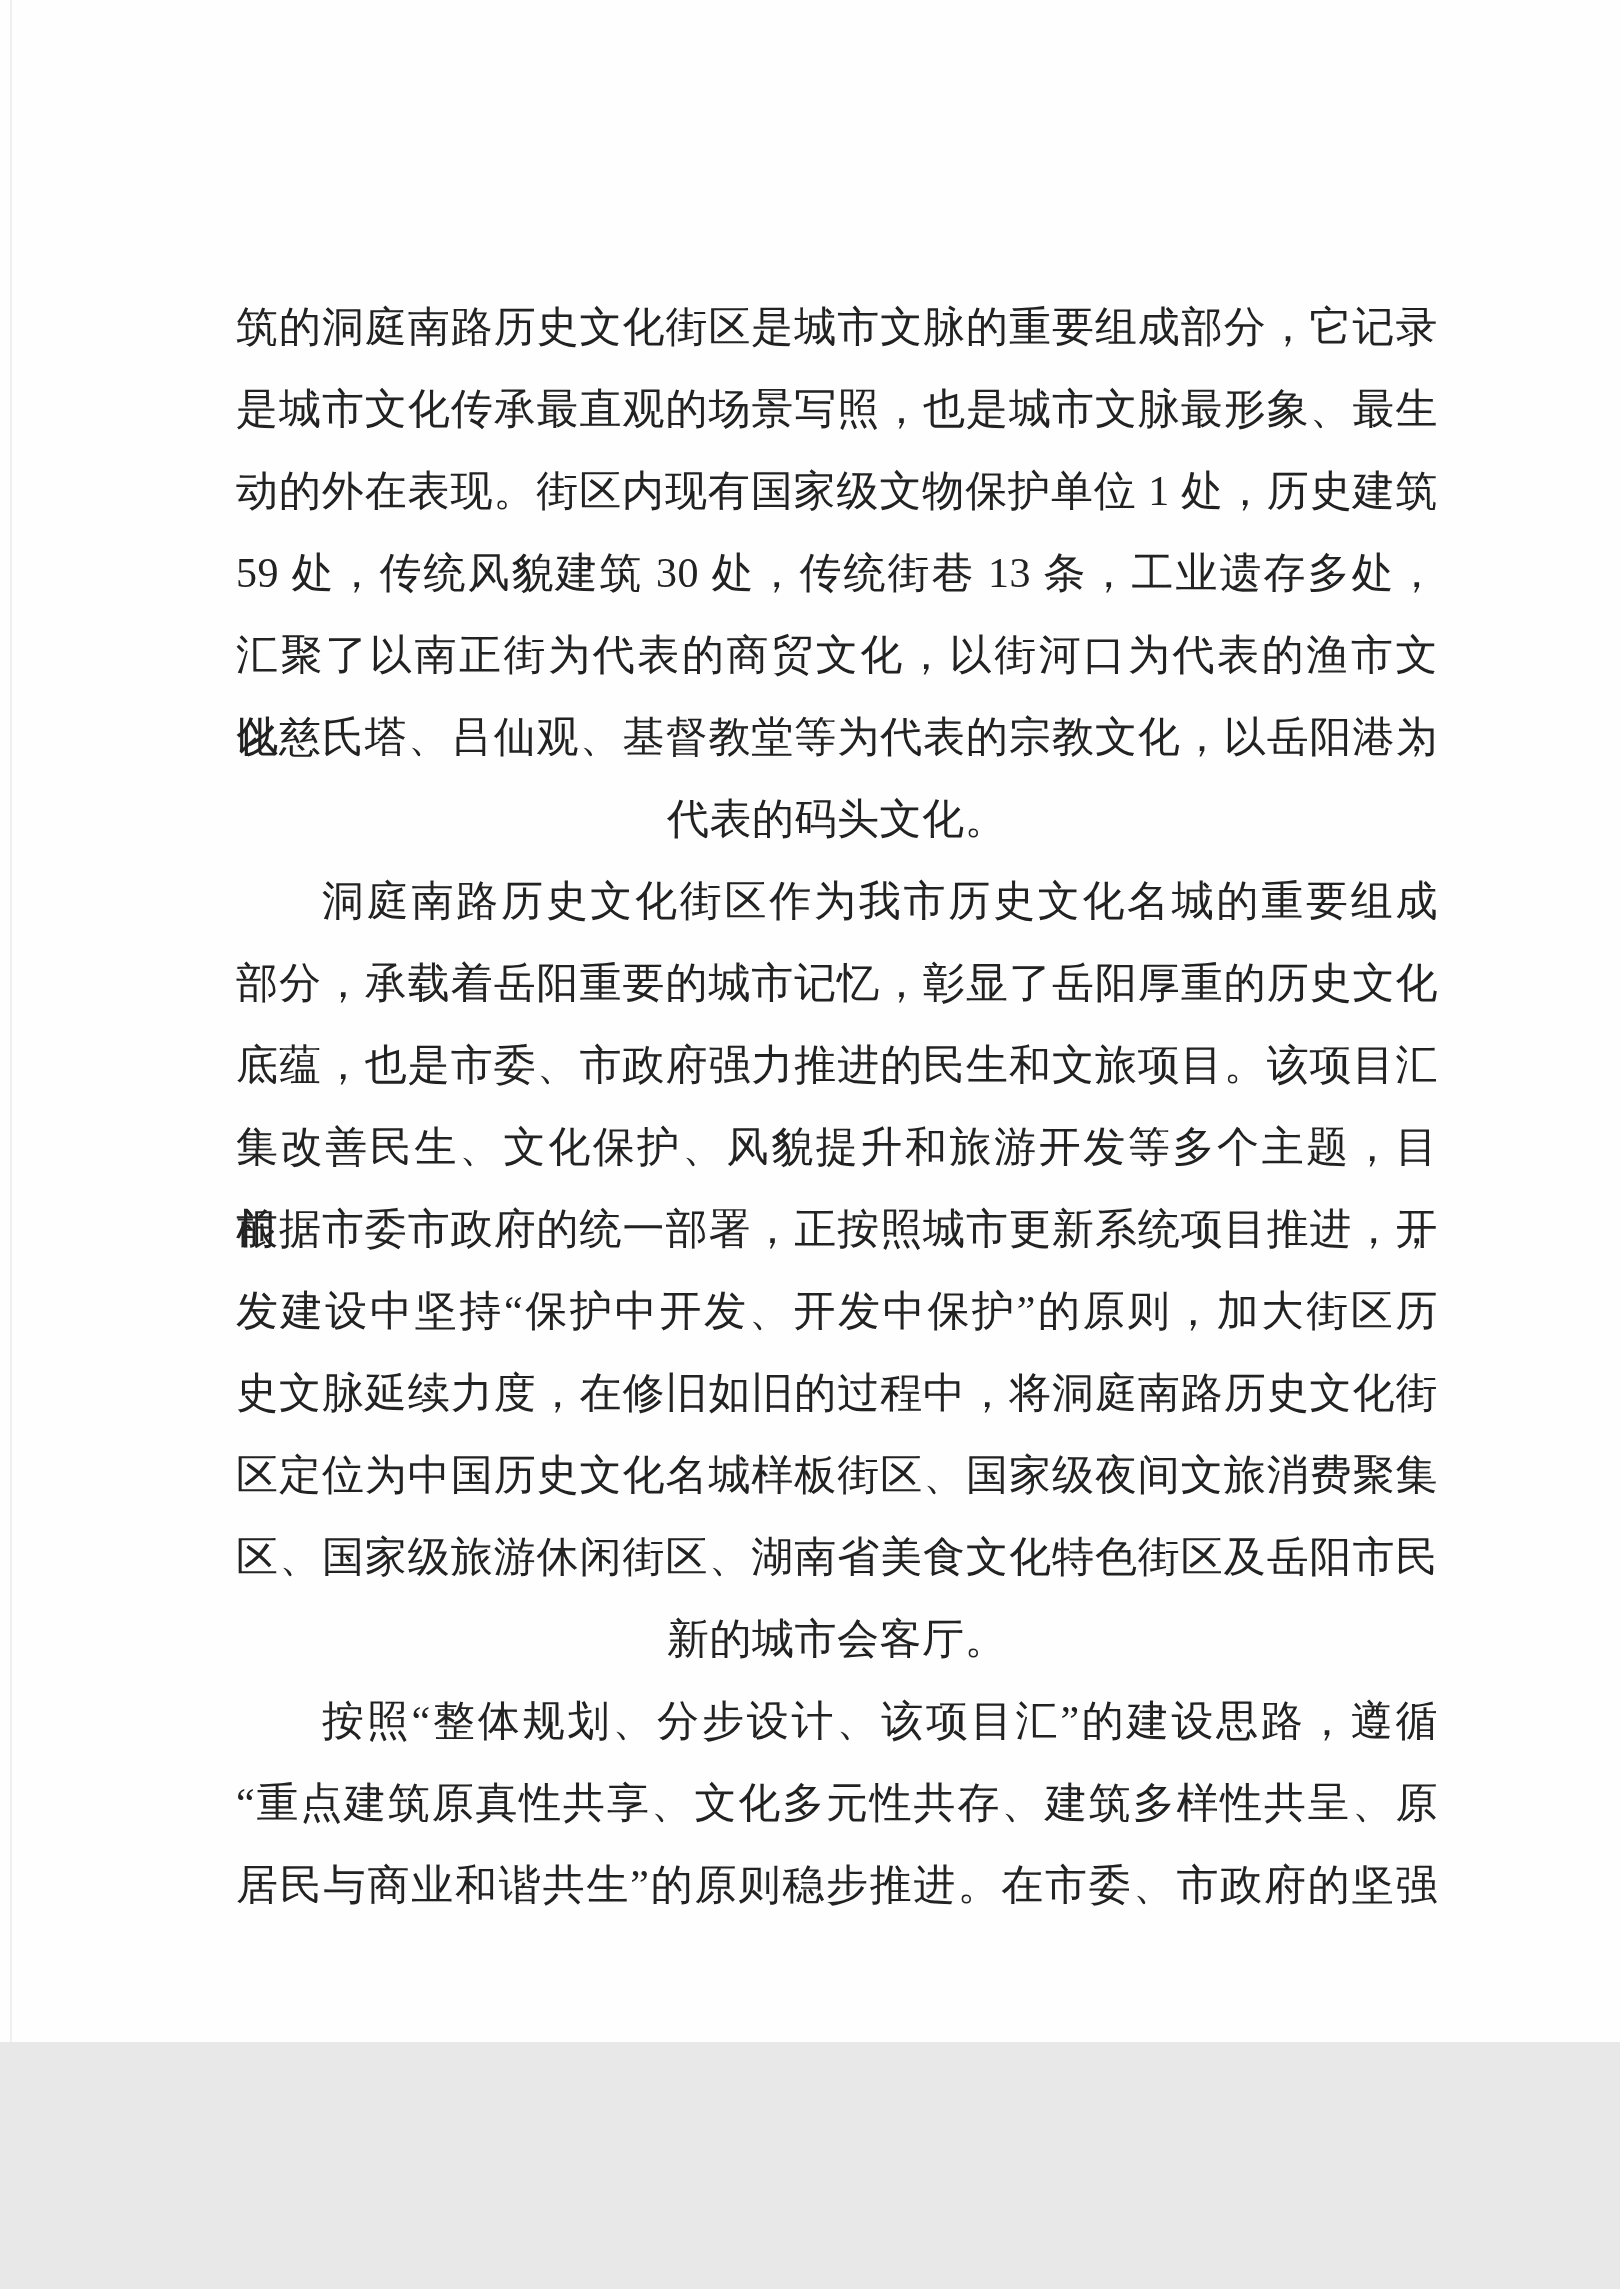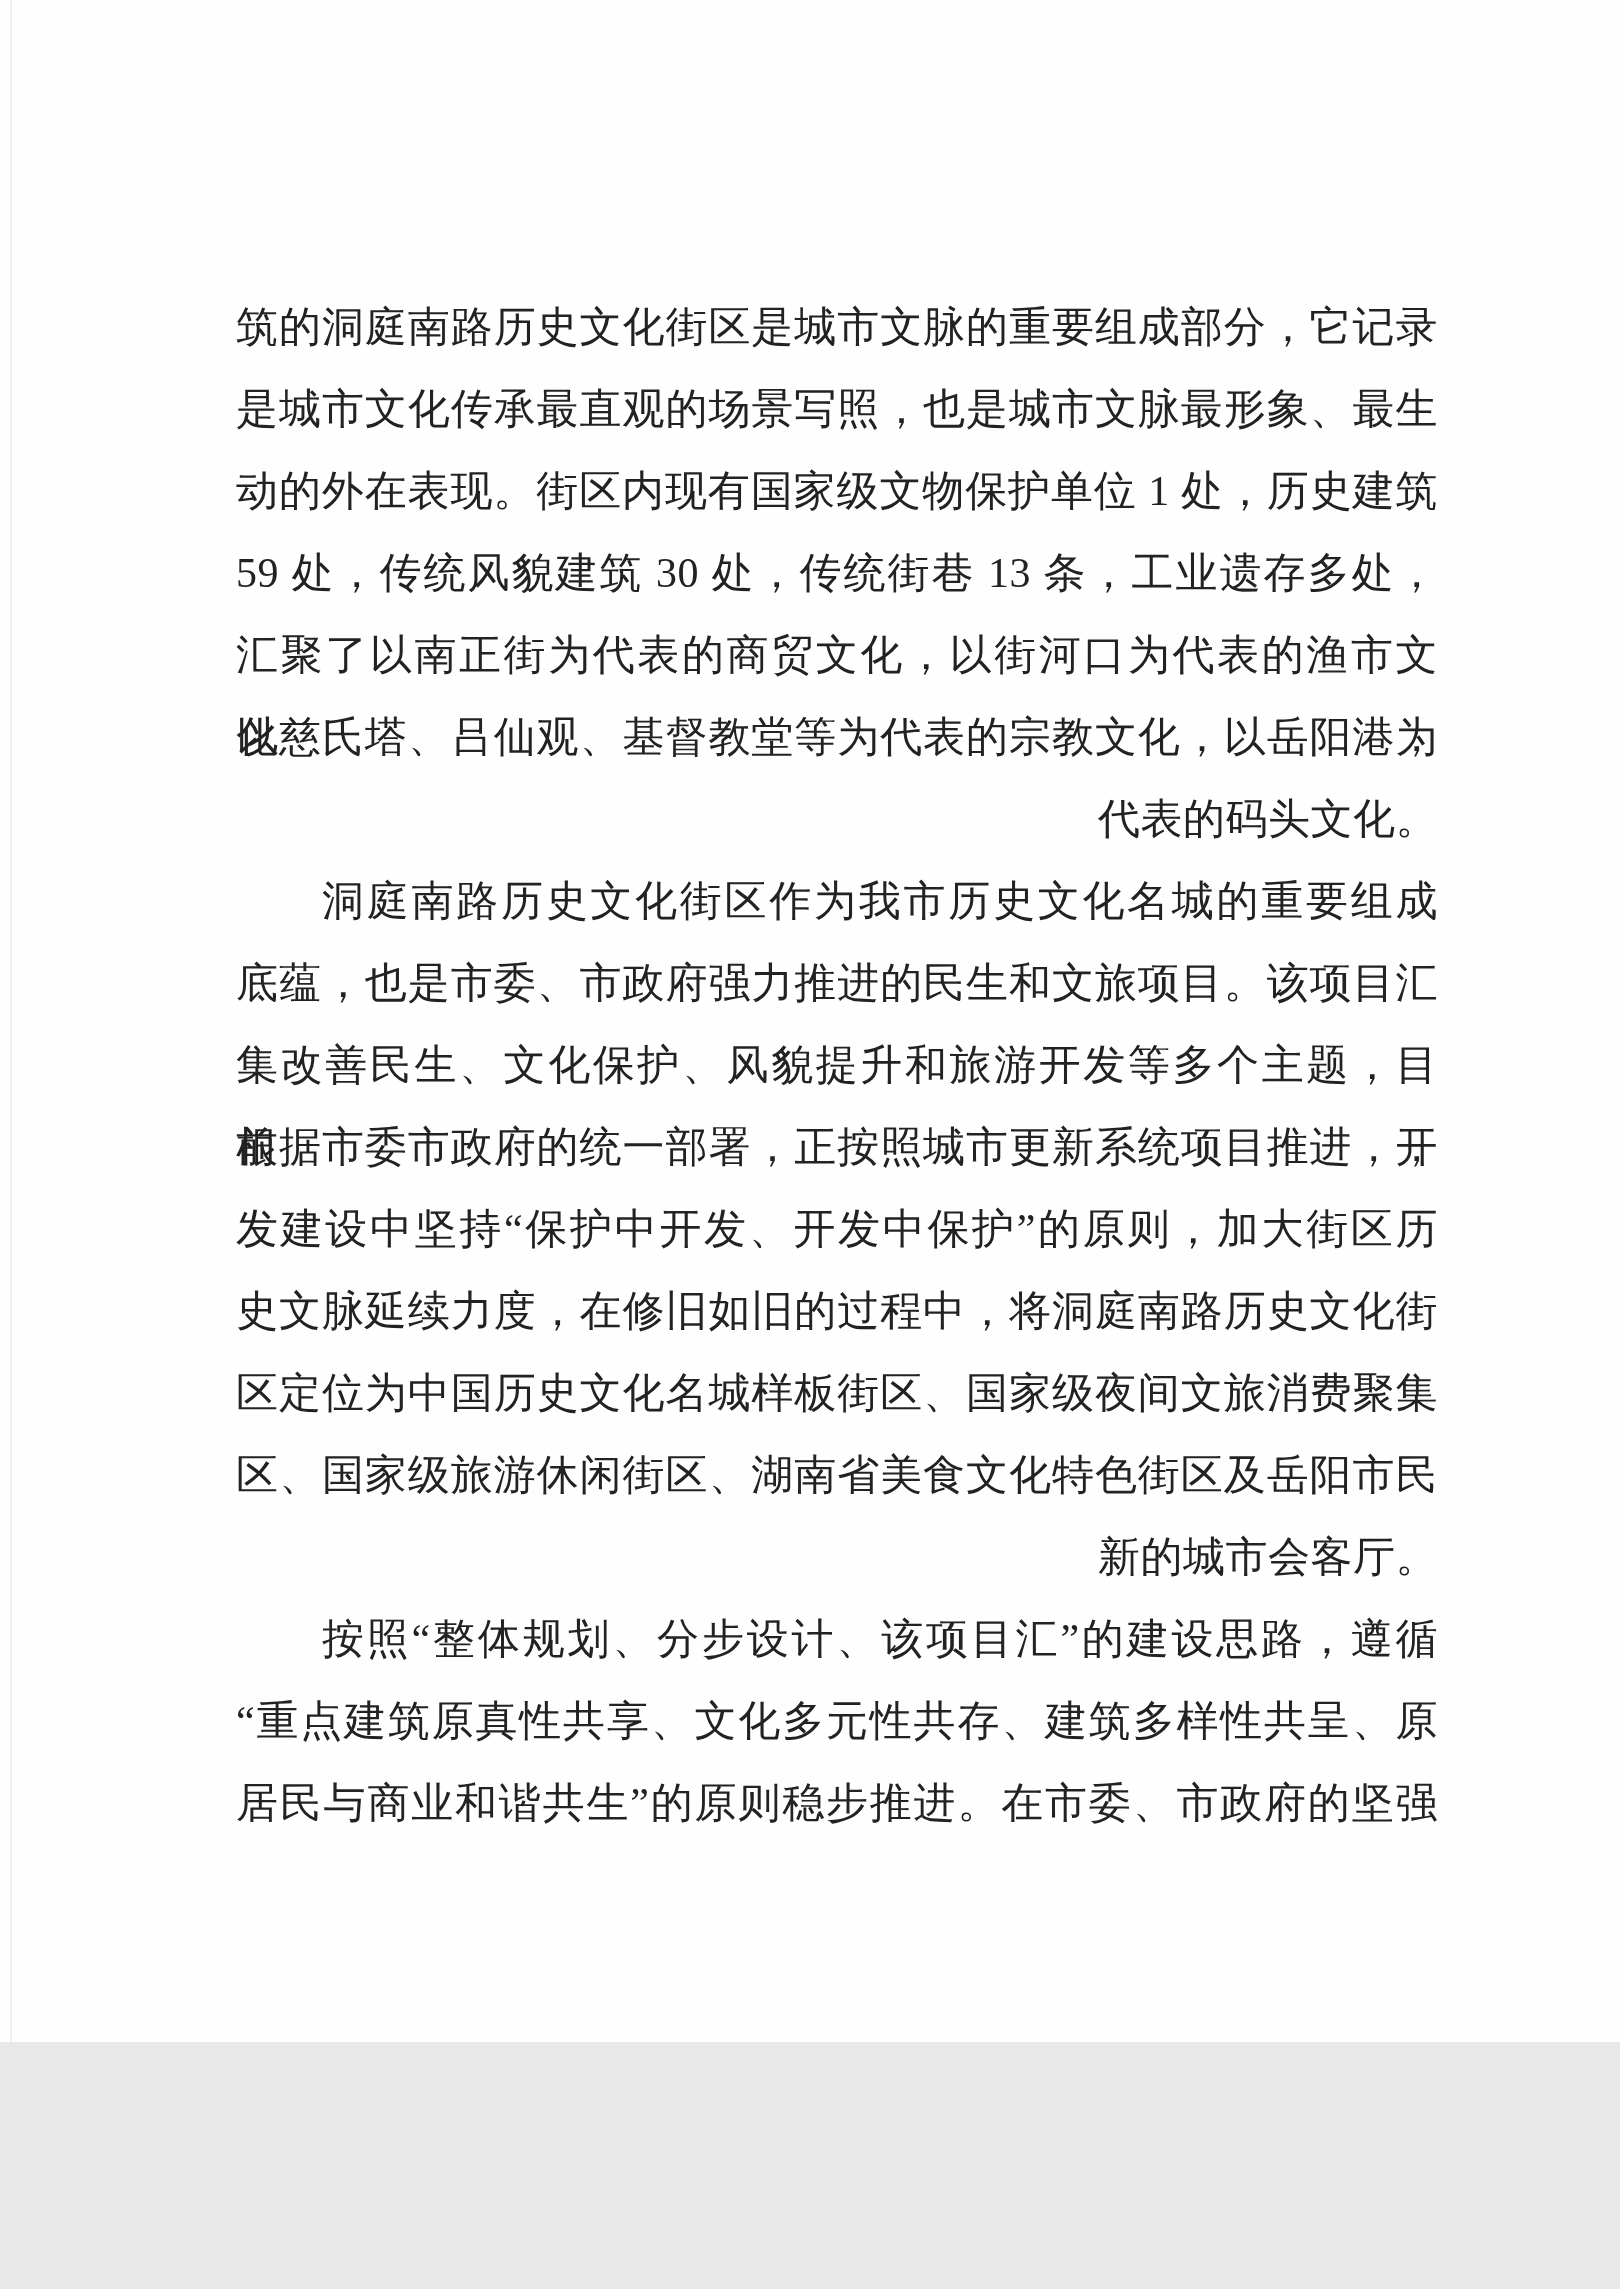--- a/index.html
+++ b/index.html
@@ -32,21 +32,21 @@
     width: 1202px;
   }
   .line {
     box-sizing: border-box;
     width: 100%;
     height: 82px;
     line-height: 82px;
     font-size: 42px;
     letter-spacing: 0.5px;
     white-space: normal;
-    text-align: right;
+    text-align: center;
     font-weight: 400;
     -webkit-font-smoothing: antialiased;
   }
   .line.fill {
     text-align: justify;
     text-align-last: justify;
     text-justify: inter-ideograph;
   }
   .line.indent {
     padding-left: 86px;
@@ -70,20 +70,21 @@
   <div class="scan-edge"></div>
   <main class="text-block">
       <div class="line fill">筑的洞庭南路历史文化街区是城市文脉的重要组成部分，它记录</div>
       <div class="line fill">是城市文化传承最直观的场景写照，也是城市文脉最形象、最生</div>
       <div class="line fill">动的外在表现。街区内现有国家级文物保护单位 1 处，历史建筑</div>
       <div class="line fill">59 处，传统风貌建筑 30 处，传统街巷 13 条，工业遗存多处，</div>
       <div class="line fill">汇聚了以南正街为代表的商贸文化，以街河口为代表的渔市文化，</div>
       <div class="line fill">以慈氏塔、吕仙观、基督教堂等为代表的宗教文化，以岳阳港为</div>
       <div class="line">代表的码头文化。</div>
       <div class="line fill indent">洞庭南路历史文化街区作为我市历史文化名城的重要组成</div>
+      <div class="line fill">部分，承载着岳阳重要的城市记忆，彰显了岳阳厚重的历史文化</div>
       <div class="line fill">底蕴，也是市委、市政府强力推进的民生和文旅项目。该项目汇</div>
       <div class="line fill">集改善民生、文化保护、风貌提升和旅游开发等多个主题，目前，</div>
       <div class="line fill">根据市委市政府的统一部署，正按照城市更新系统项目推进，开</div>
       <div class="line fill">发建设中坚持“保护中开发、开发中保护”的原则，加大街区历</div>
       <div class="line fill">史文脉延续力度，在修旧如旧的过程中，将洞庭南路历史文化街</div>
       <div class="line fill">区定位为中国历史文化名城样板街区、国家级夜间文旅消费聚集</div>
       <div class="line fill">区、国家级旅游休闲街区、湖南省美食文化特色街区及岳阳市民</div>
       <div class="line">新的城市会客厅。</div>
       <div class="line fill indent">按照“整体规划、分步设计、该项目汇”的建设思路，遵循</div>
       <div class="line fill">“重点建筑原真性共享、文化多元性共存、建筑多样性共呈、原</div>

